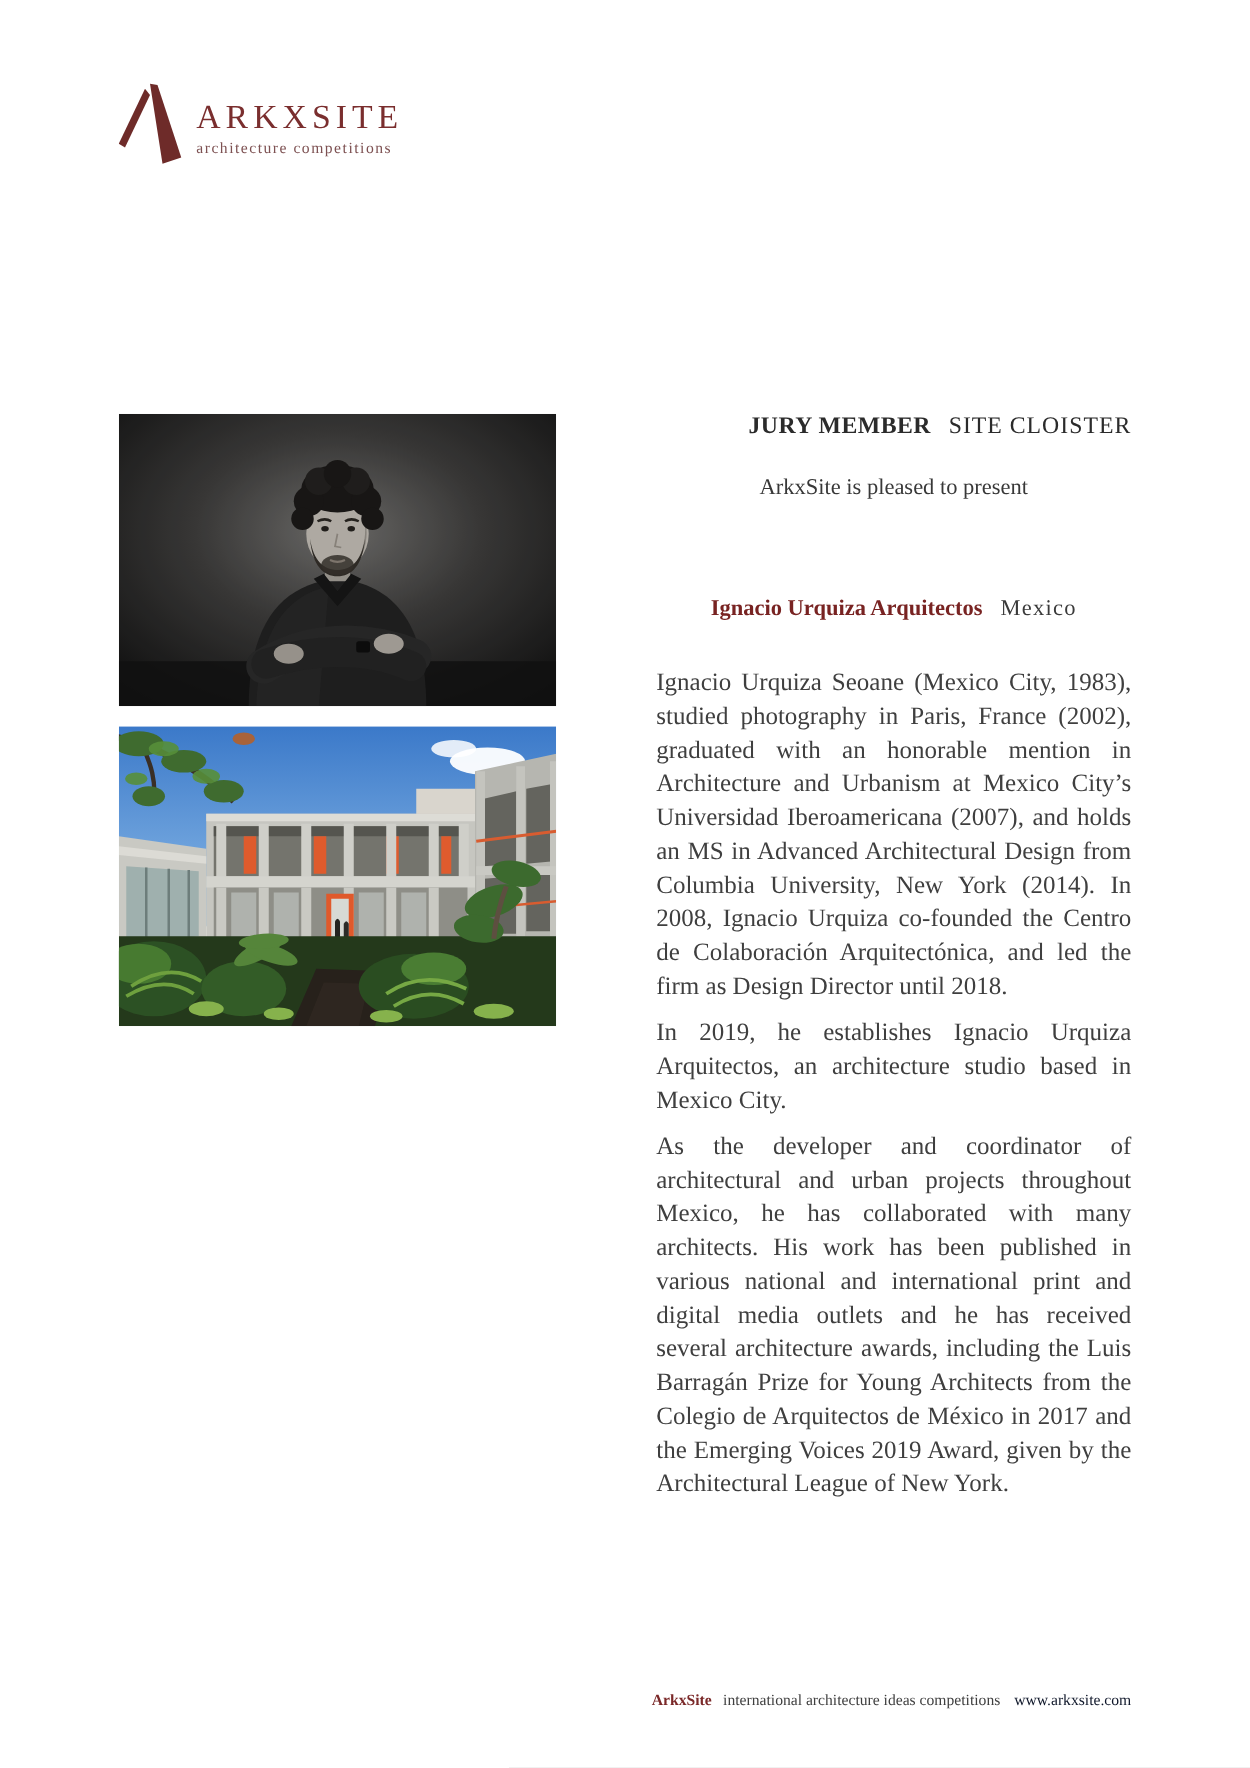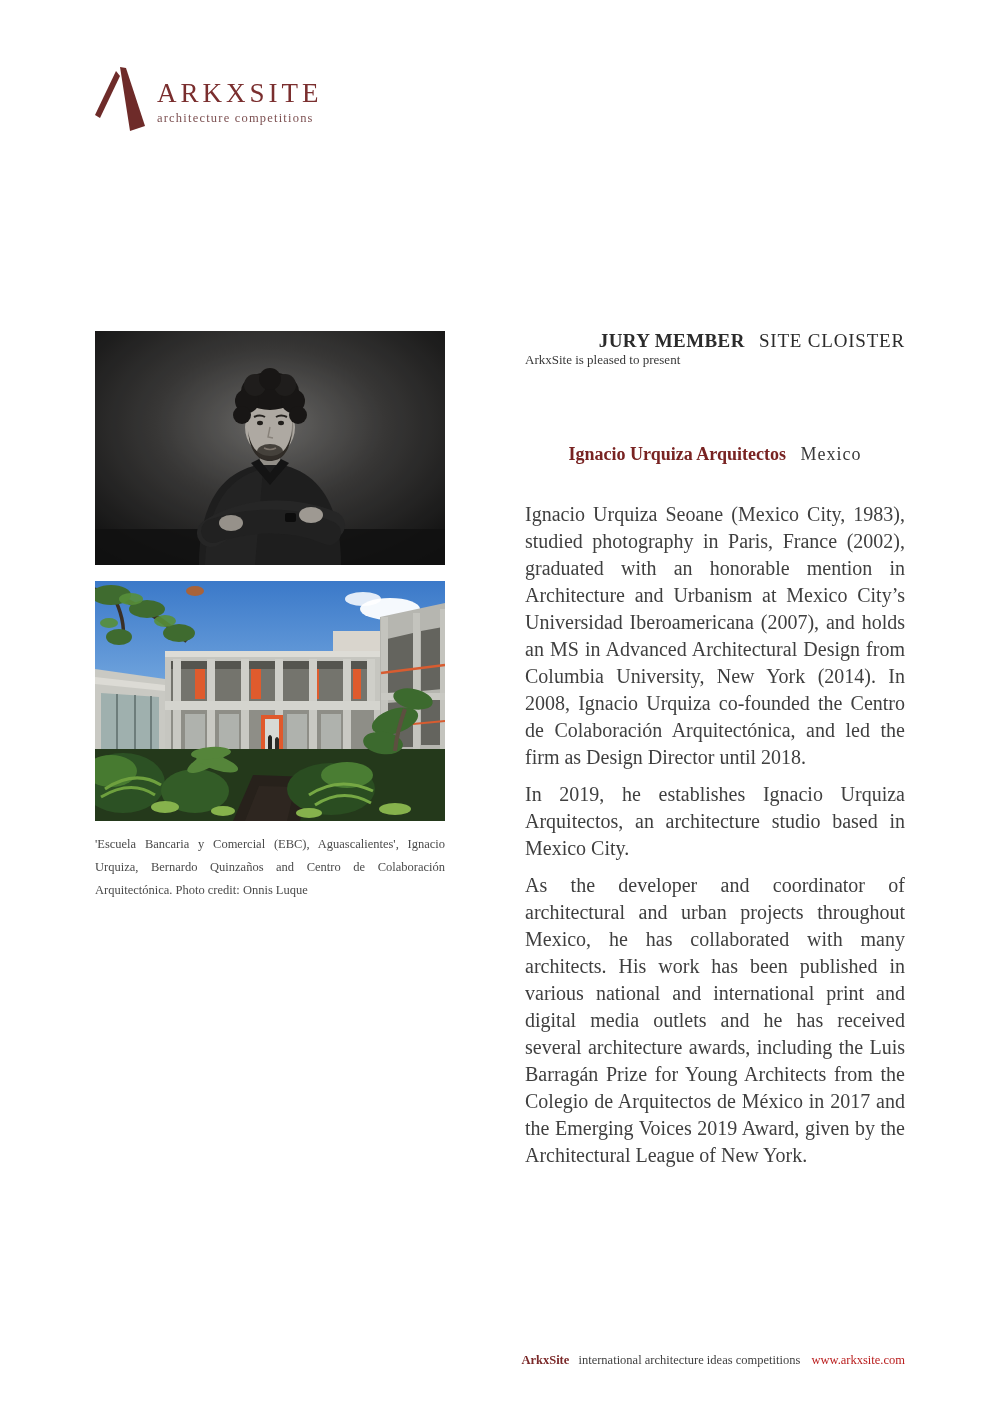--- a/index.html
+++ b/index.html
@@ -37,38 +37,38 @@
     margin-top:12px;
     font-size:12.5px; line-height:1.82; color:#4a4a4a;
     text-align:justify;
   }
 
   
   .right-col { position:absolute; left:525px; top:330px; width:380px; }
   .title-line { text-align:right; font-size:19px; color:#2b2b2b; letter-spacing:0.4px; }
   .title-bold { font-weight:bold; }
   .title-regular { font-weight:normal; margin-left:9px; letter-spacing:0.8px; }
-  .subtitle { font-size:13px; color:#383838; }
+  .subtitle { text-align:center; font-size:18px; color:#383838; margin-top:27px; }
   .name-line { text-align:center; margin-top:76px; font-size:18px; }
   .jury-name { font-weight:bold; color:#782322; }
   .jury-country { color:#3a3a3a; margin-left:10px; letter-spacing:1px; }
   .bio { margin-top:36px; }
   .bio p {
     font-size:20px; line-height:27px; color:#3f3f3f;
     text-align:justify; margin-bottom:10px;
   }
 
   
   .footer {
     position:absolute; right:95px; bottom:46px;
     font-size:12.5px; text-align:right; color:#3f3f3f;
   }
   .footer-brand { font-weight:bold; color:#7a2828; }
   .footer-text { margin-left:6px; }
-  .footer-url { margin-left:8px; color:#b91c1c; text-decoration:none; cursor:pointer; }
+  .footer-url { margin-left:8px; color:#0f172a; text-decoration:none; cursor:pointer; }
 </style>
 </head>
 <body>
 
 <div class="page">
 
   <div class="logo">
     <svg class="logo-mark" viewBox="0 0 52 64">
       <polygon points="0,48 21,4 25,9 5,51" fill="#6e2b29"></polygon>
       <polygon points="25,0 31,1 50,59 35,64" fill="#6e2b29"></polygon>
@@ -258,21 +258,20 @@
         </g>
         <g fill="#578f3a" opacity="0.9">
           <ellipse cx="36" cy="18" rx="12" ry="6"></ellipse>
           <ellipse cx="70" cy="40" rx="11" ry="6"></ellipse>
           <ellipse cx="14" cy="42" rx="9" ry="5"></ellipse>
         </g>
         <ellipse cx="100" cy="10" rx="9" ry="5" fill="#a8633a"></ellipse>
       </svg>
     </div>
 
-    <p class="caption">'Escuela Bancaria y Comercial (EBC), Aguascalientes', Ignacio Urquiza, Bernardo Quinzaños and Centro de Colaboración Arquitectónica. Photo credit: Onnis Luque</p>
   </div>
 
   <div class="right-col">
     <div class="title-line">
       <span class="title-bold">JURY MEMBER</span>
       <span class="title-regular">SITE CLOISTER</span>
     </div>
 
     <div class="subtitle">ArkxSite is pleased to present</div>
 

